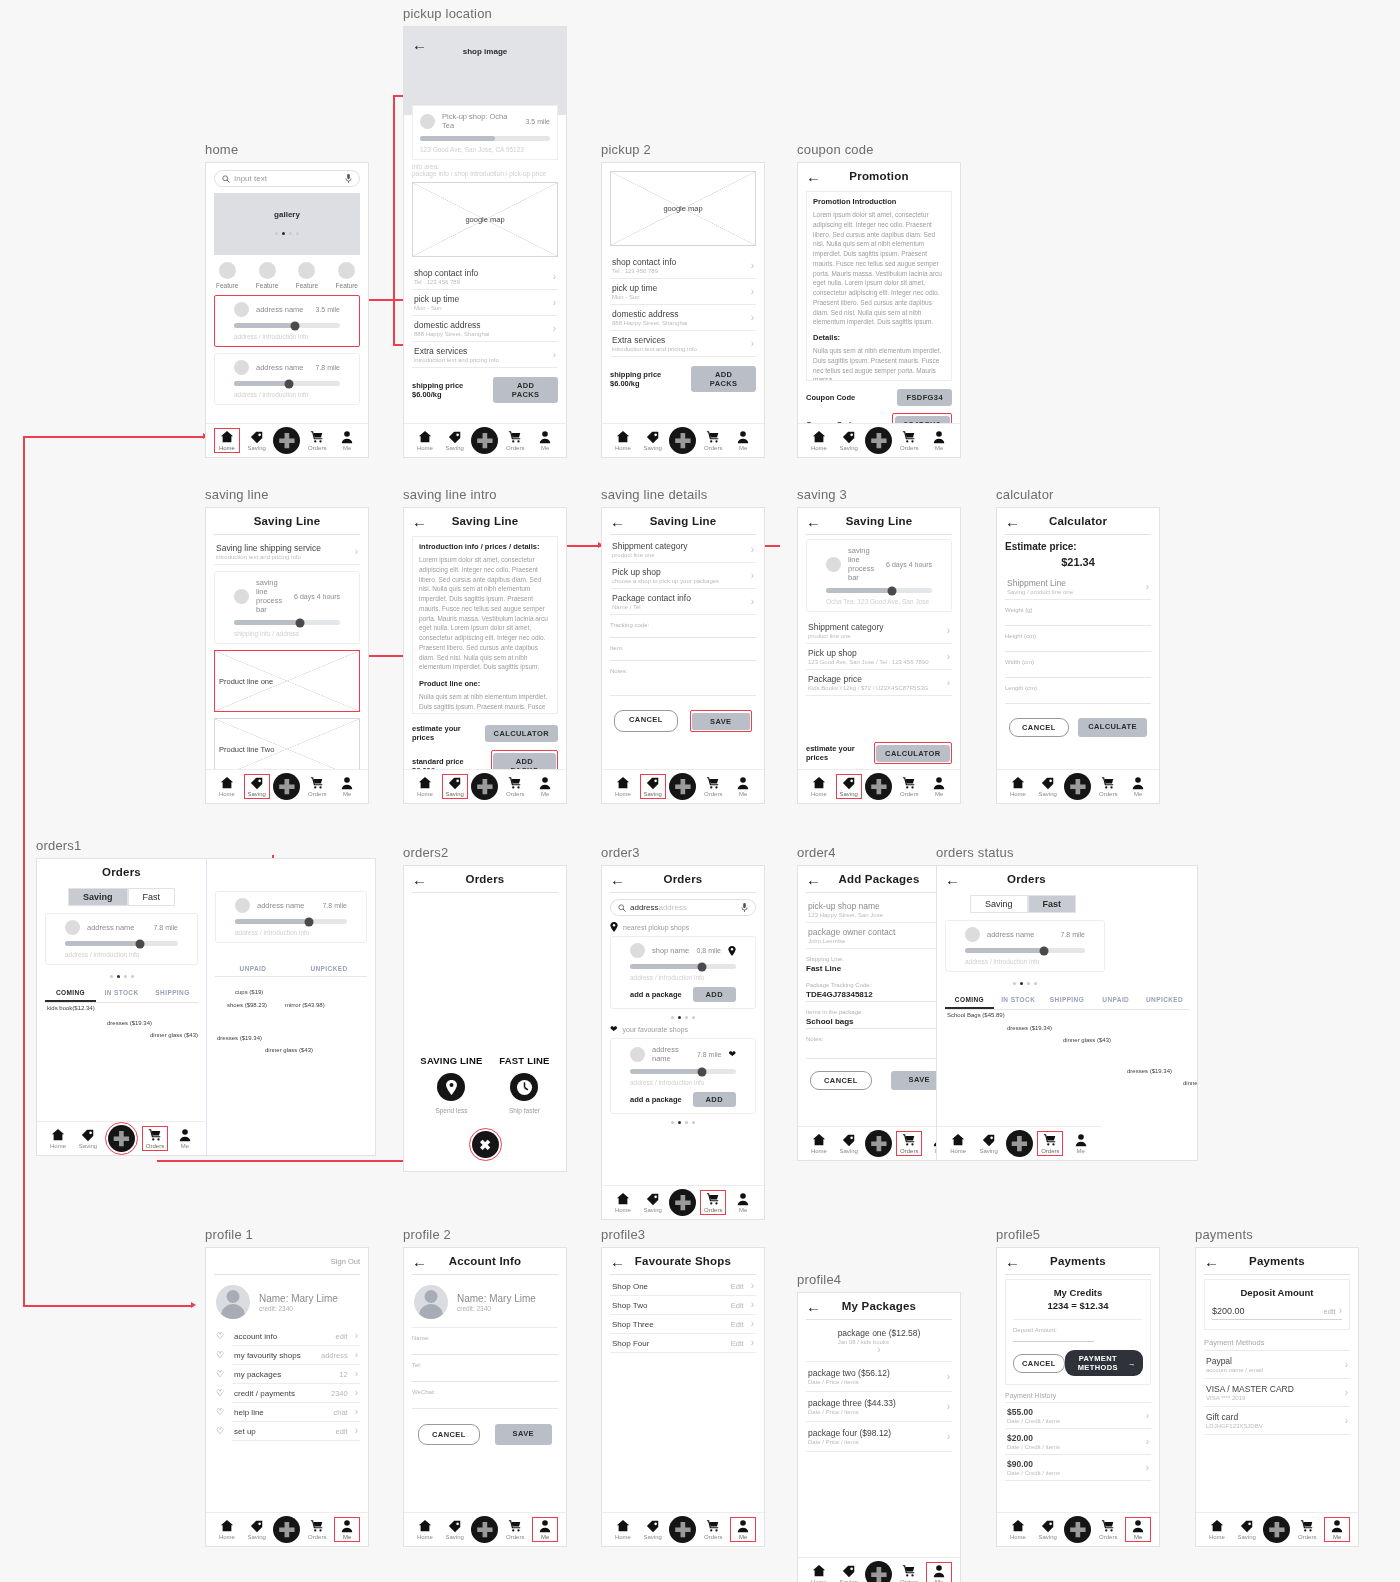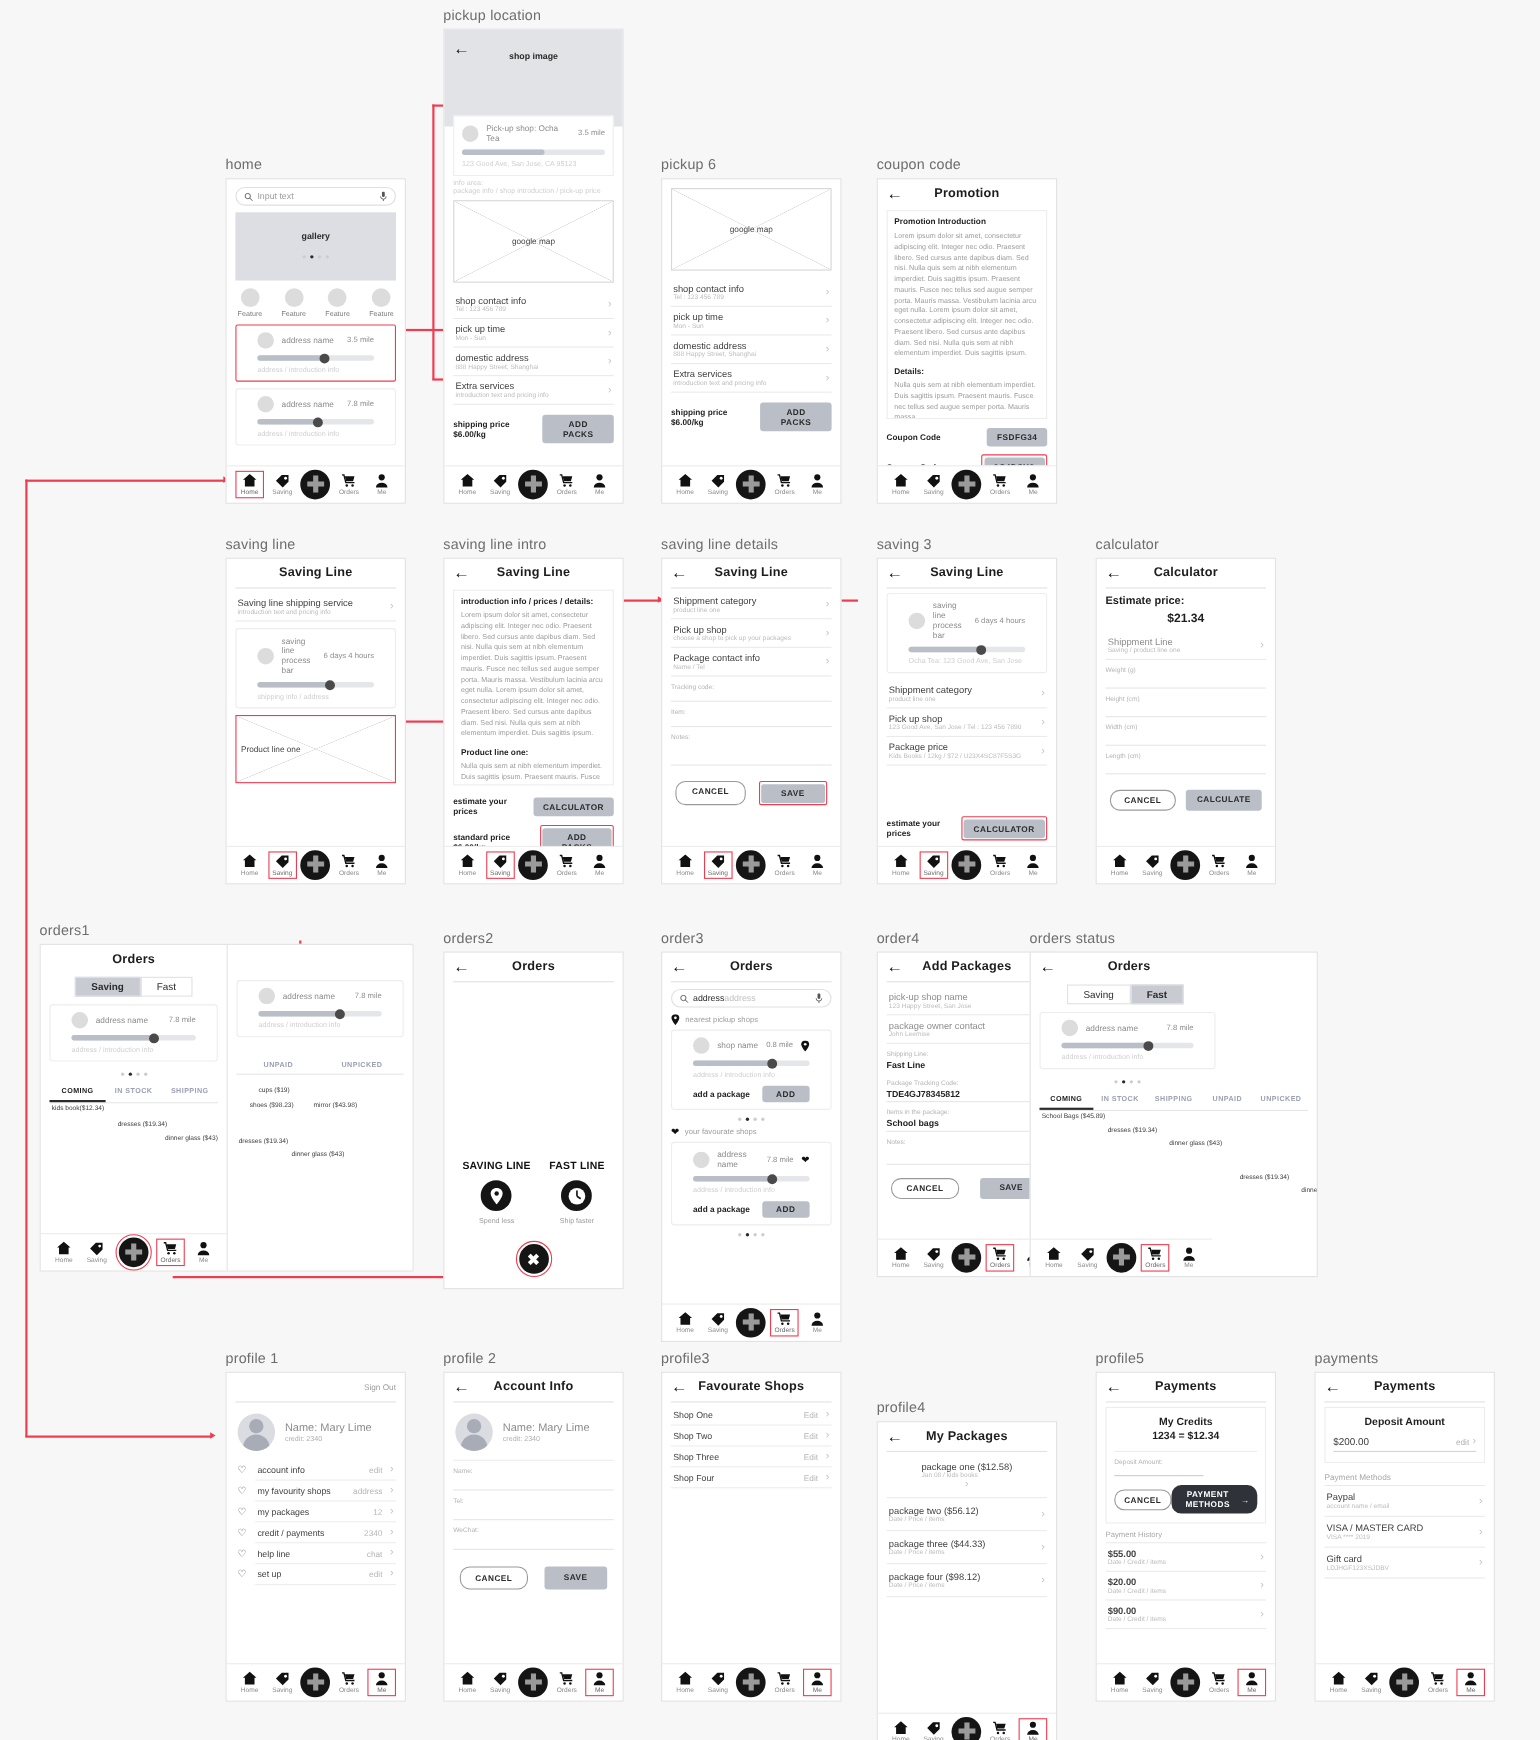--- a/index.html
+++ b/index.html
@@ -346,21 +346,21 @@
           <svg class="navicon" viewBox="0 0 16 16">
             <use href="#ic-user"></use>
           </svg>
           <span class="lbl">Me</span>
         </div>
     </div>
   </div>
 </div>
 
 <div class="screen" style="left:601px;top:142px;width:164px;">
-  <div class="cap">pickup 6</div>
+  <div class="cap">pickup 2</div>
   <div class="phone" style="height:296px;">
     <div class="body" style="padding-top:8px;">
       <div class="xbox" style="height:75px;display:flex;align-items:center;justify-content:center;">
         <span class="xlbl">google map</span>
       </div>
       <div style="margin-top:7px;">
         <div class="row">
             <div>
               <div class="tx">shop contact info</div>
               <div class="sub">Tel : 123 456 789</div>
@@ -505,20 +505,23 @@
             <div class="amile">6 days 4 hours</div>
           </div>
         <div class="slider">
             <div class="fill" style="width:62%"></div>
             <div class="knob" style="left:62%"></div>
           </div>
         <div class="ainfo">shipping info / address</div>
       </div>
       <div class="xbox hl" style="height:62px;display:flex;align-items:center;padding-left:4px;">
         <span class="xlbl" style="position:relative;">Product line one</span>
+      </div>
+      <div class="xbox" style="height:62px;margin-top:6px;display:flex;align-items:center;padding-left:4px;">
+        <span class="xlbl" style="position:relative;">Product line Two</span>
       </div>
     </div>
     <div class="nav">
       <div class="navitem">
           <svg class="navicon" viewBox="0 0 16 16">
             <use href="#ic-home"></use>
           </svg>
           <span class="lbl">Home</span>
         </div>
       <div class="navitem sel">

